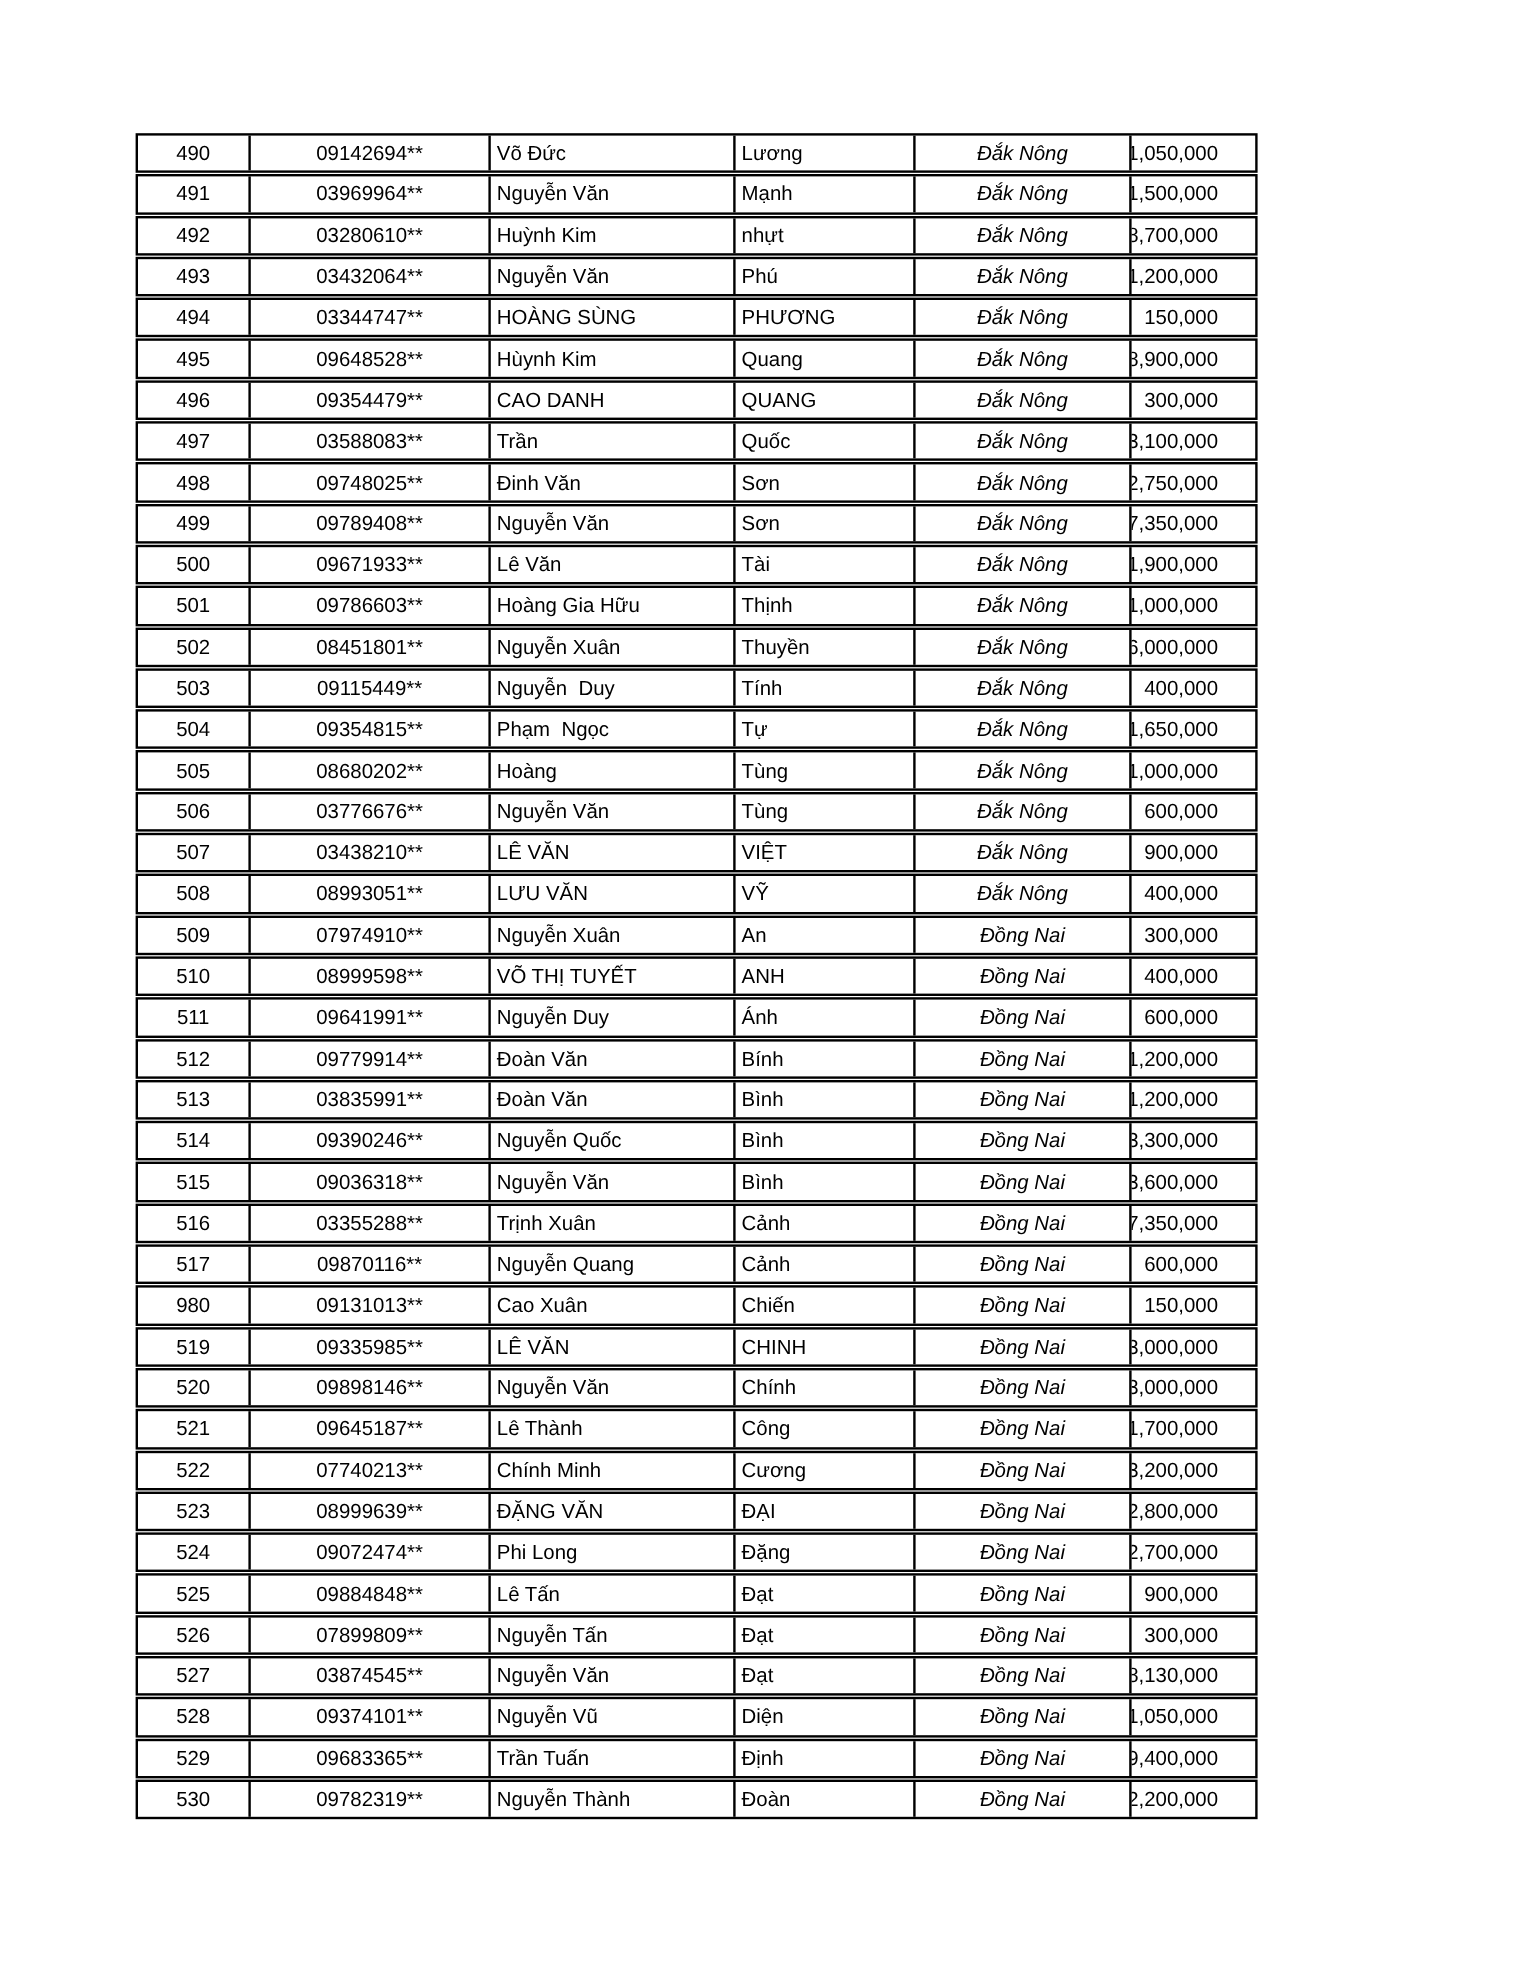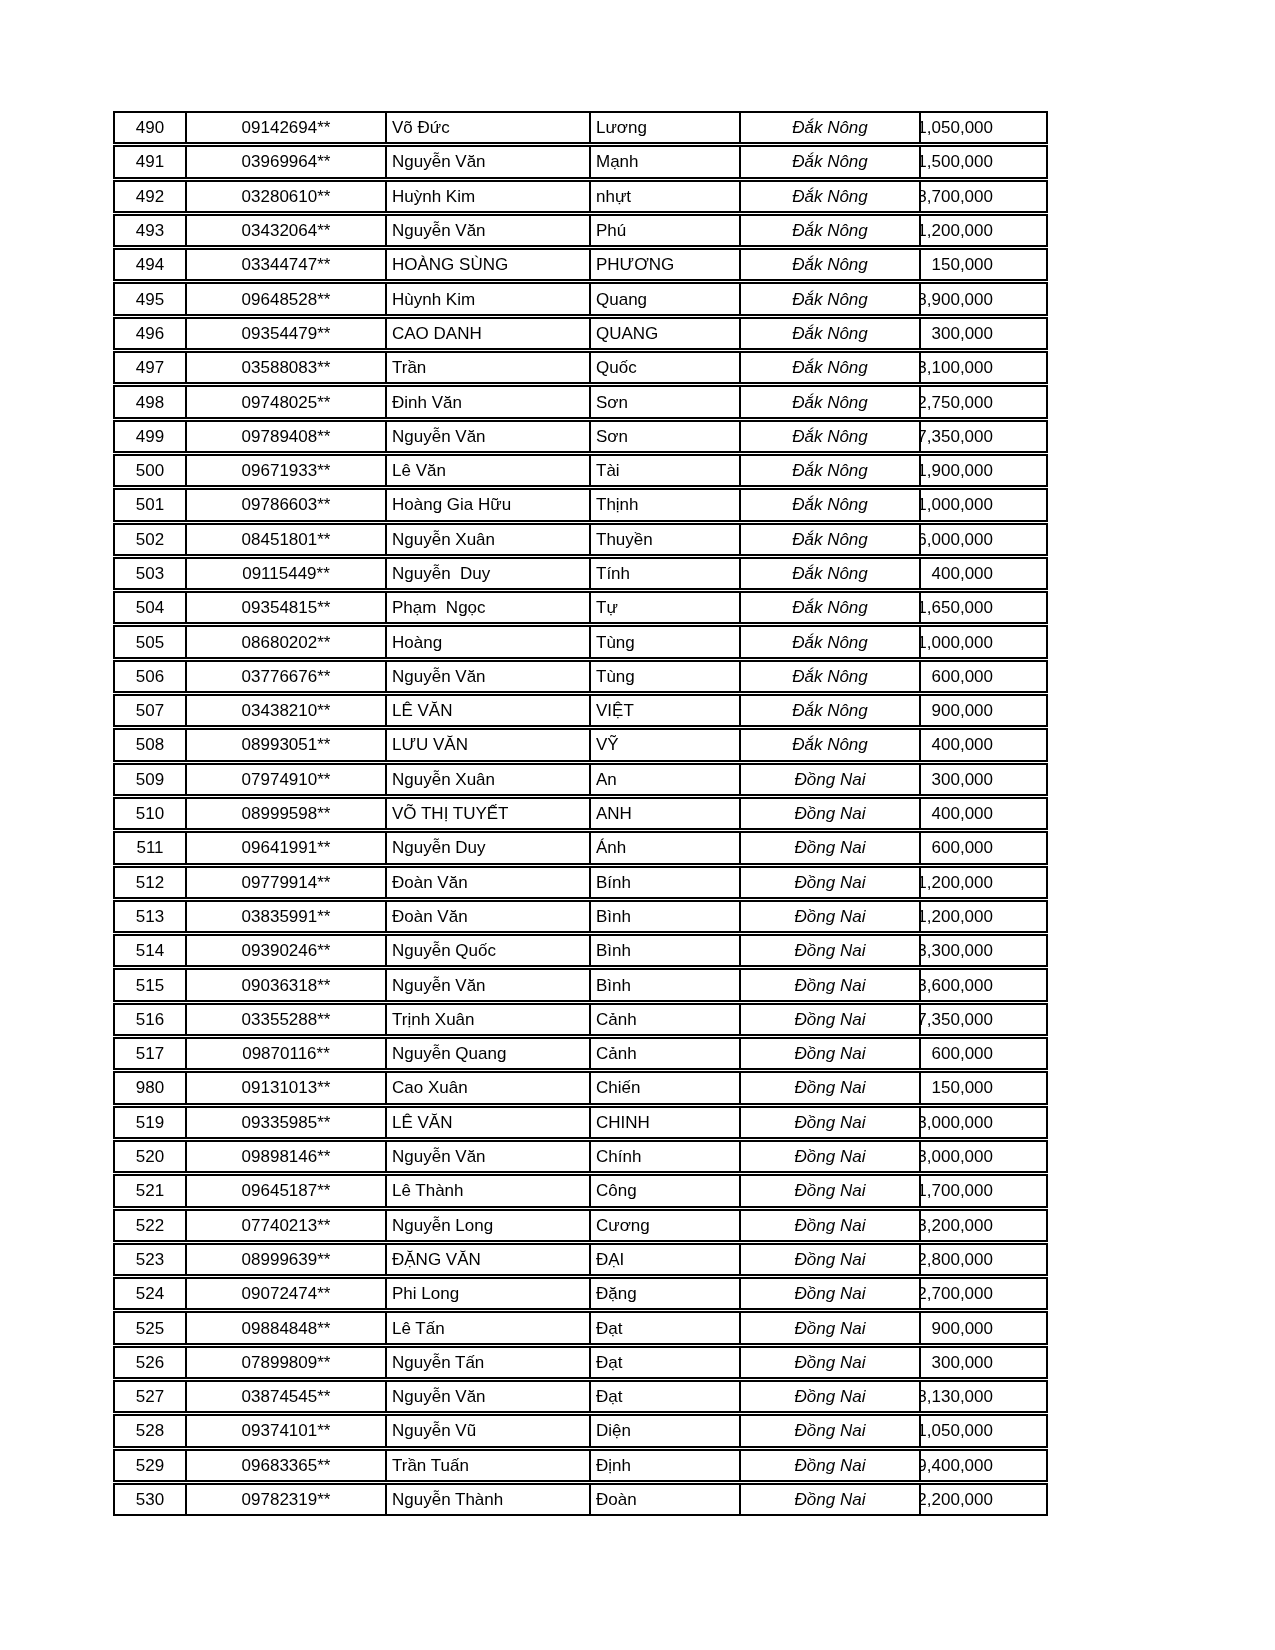--- a/index.html
+++ b/index.html
@@ -41,21 +41,21 @@
     display: flex;
     align-items: center;
     font-size: 17px;
     line-height: 1;
     white-space: pre;
     overflow: hidden;
   }
   .t-cell + .t-cell {
     border-left: 2px solid #000000;
   }
-  .c-no       { width: 70px;  justify-content: center; }
+  .c-no       { width: 92px;  justify-content: center; }
   .c-phone    { width: 200px; justify-content: center; }
   .c-first    { width: 204px; justify-content: flex-start; padding-left: 5px; }
   .c-last     { width: 150px; justify-content: flex-start; padding-left: 5px; }
   .c-province { width: 180px; justify-content: center; font-style: italic; }
   .c-amount   { width: 96px;  justify-content: flex-end; padding-right: 22px; }
 </style>
 </head>
 <body>
 
 <div class="page">
@@ -344,21 +344,21 @@
     <div class="t-cell c-phone">09645187**</div>
     <div class="t-cell c-first">Lê Thành</div>
     <div class="t-cell c-last">Công</div>
     <div class="t-cell c-province">Đồng Nai</div>
     <div class="t-cell c-amount">1,700,000</div>
   </div>
 
   <div class="t-row">
     <div class="t-cell c-no">522</div>
     <div class="t-cell c-phone">07740213**</div>
-    <div class="t-cell c-first">Nguyễn Long</div>
+    <div class="t-cell c-first">Chính Minh</div>
     <div class="t-cell c-last">Cương</div>
     <div class="t-cell c-province">Đồng Nai</div>
     <div class="t-cell c-amount">3,200,000</div>
   </div>
 
   <div class="t-row">
     <div class="t-cell c-no">523</div>
     <div class="t-cell c-phone">08999639**</div>
     <div class="t-cell c-first">ĐẶNG VĂN</div>
     <div class="t-cell c-last">ĐẠI</div>

